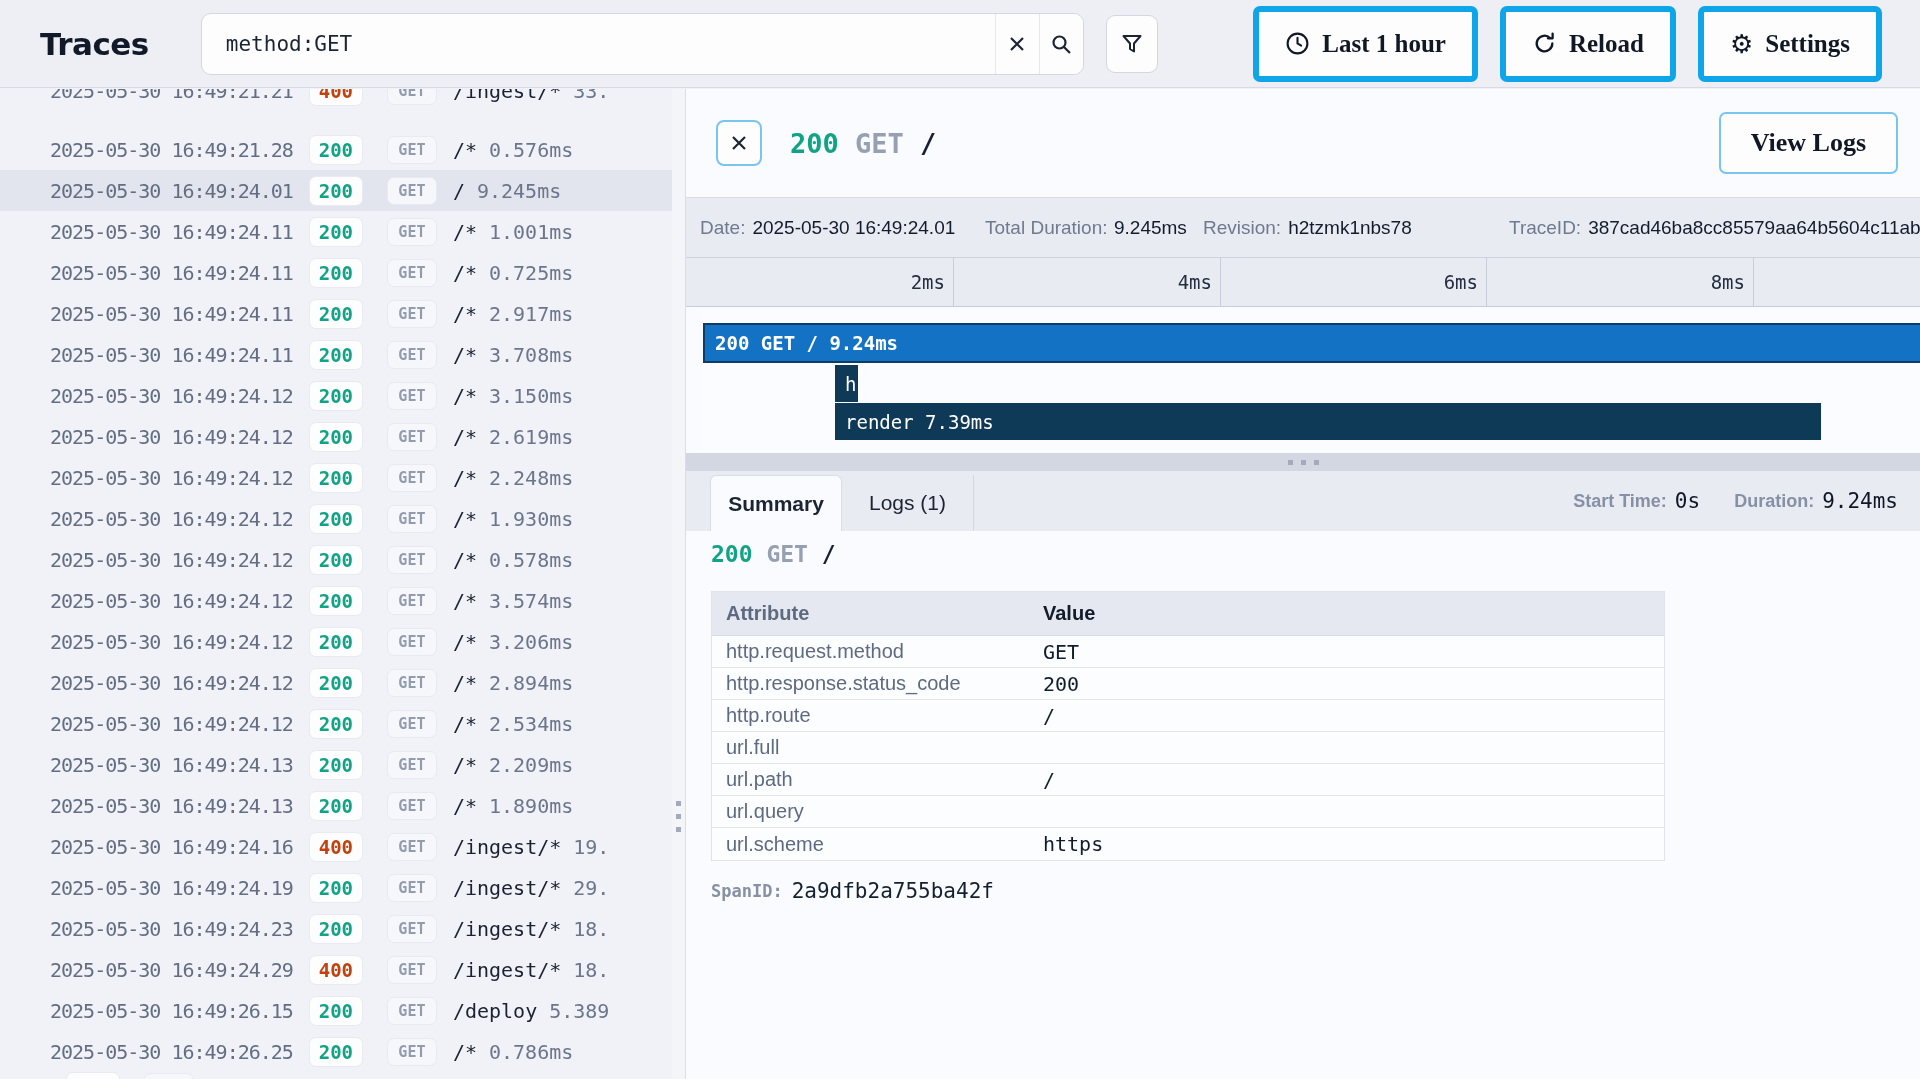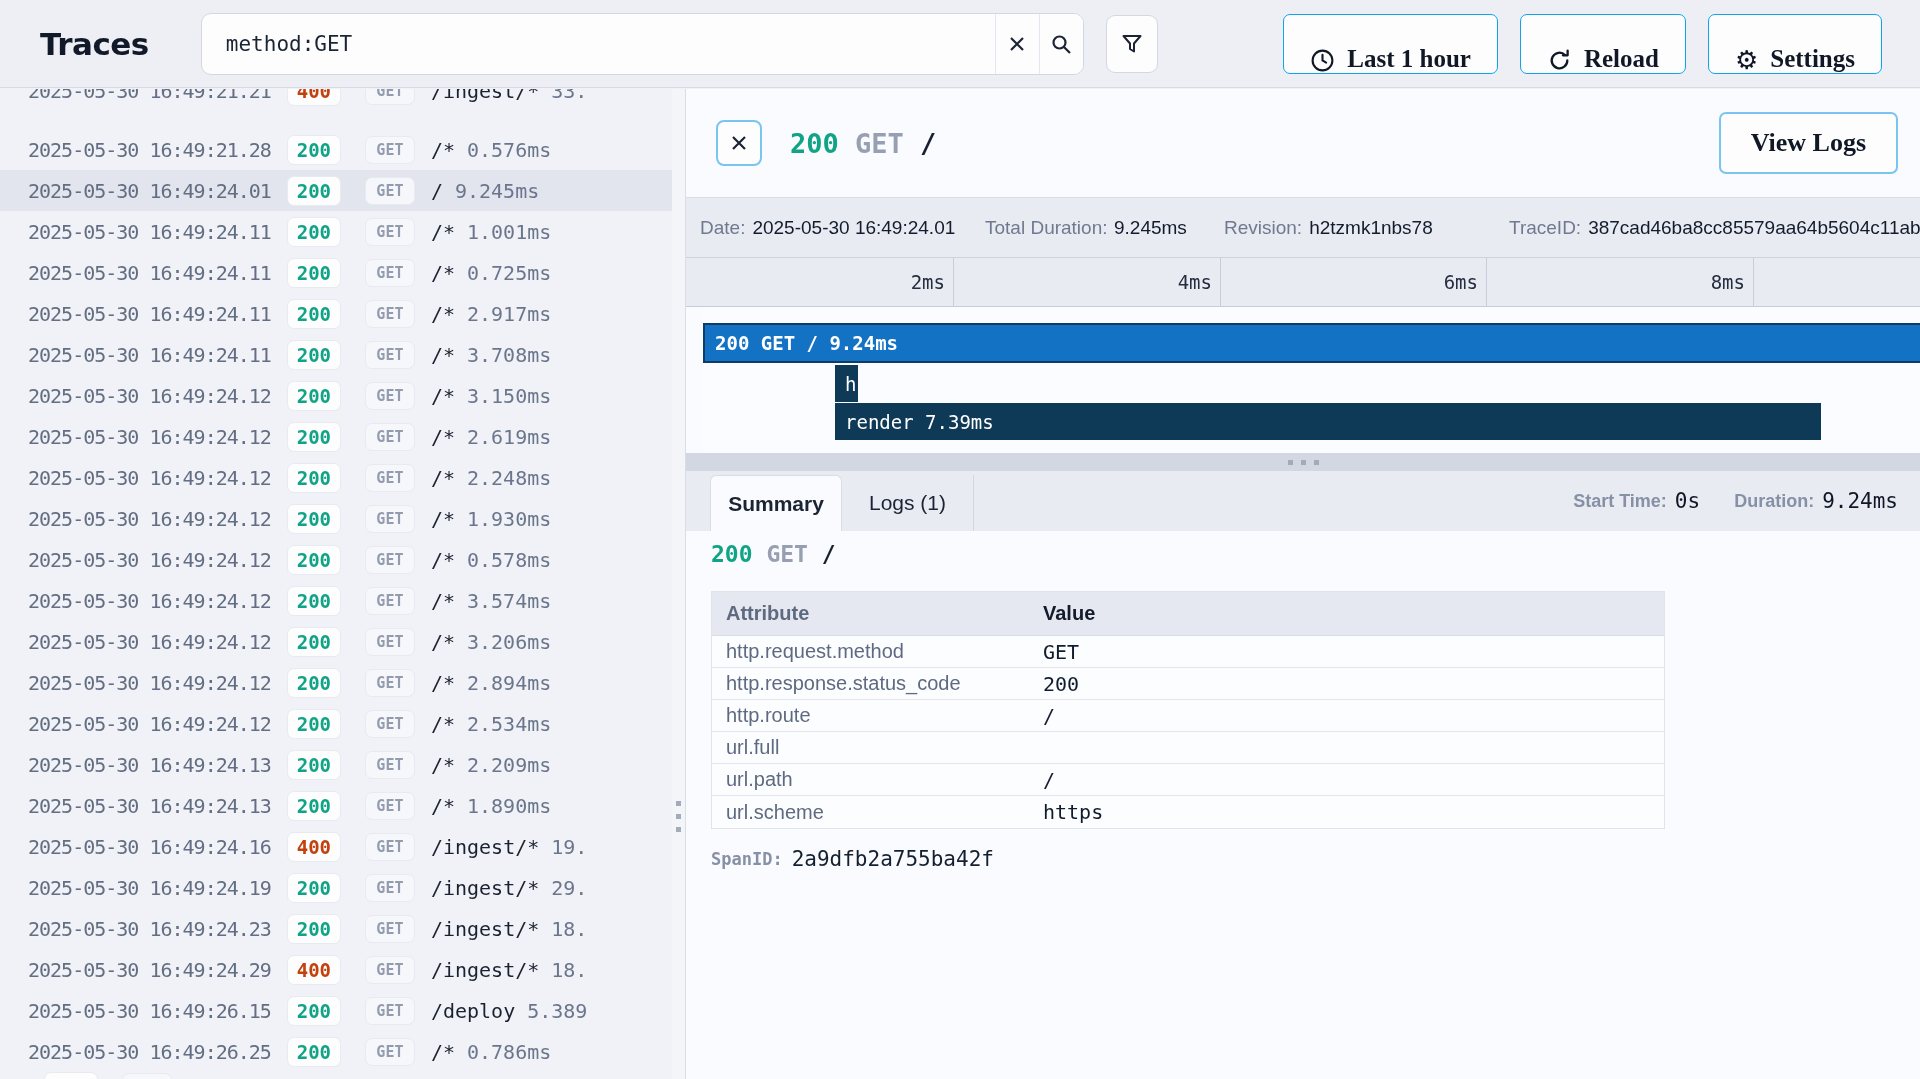--- a/index.html
+++ b/index.html
@@ -13,29 +13,29 @@
   .app-title { font-family:"DejaVu Sans", sans-serif; font-weight:bold; font-size:31px; color:#121a2a; letter-spacing:-0.5px; }
   .search-group { margin-left:52px; width:883px; height:62px; background:#fdfdfe; border:1px solid #d2d7e2;
                   border-radius:10px; display:flex; align-items:stretch; overflow:hidden; }
   .search-input { flex:1; border:none; outline:none; background:transparent; padding:0 24px;
                   font-family:"DejaVu Sans Mono", monospace; font-size:21px; color:#1b2433; }
   .seg-btn { width:44px; display:flex; align-items:center; justify-content:center; border-left:1px solid #e4e7ef;
              background:#fdfdfe; cursor:pointer; }
   .filter-btn { margin-left:22px; width:52px; height:58px; background:#fdfdfe; border:1px solid #d2d7e2;
                 border-radius:9px; display:flex; align-items:center; justify-content:center; }
   .topbar-right { margin-left:auto; margin-right:38px; display:flex; gap:22px; }
-  .tb-btn { height:60px; border:1px solid #0ea5e9; border-radius:7px; background:#fdfdfe; color:#101826;
+  .tb-btn { height:76px; border:6px solid #0ea5e9; border-radius:7px; background:#fdfdfe; color:#101826;
             font-family:"Liberation Serif", serif; font-weight:bold; font-size:25px;
-            display:flex; align-items:flex-end; gap:12px; padding:0 26px; }
+            display:flex; align-items:center; gap:12px; padding:0 26px; }
   .icon { display:inline-flex; align-items:center; justify-content:center; }
   .gear-glyph { font-family:"DejaVu Sans", sans-serif; font-size:26px; line-height:1; color:#101826; }
 
   
   .trace-list { position:absolute; left:0; top:89px; width:672px; height:990px; overflow:hidden; background:#f0f2f7; }
-  .row { height:41px; display:flex; align-items:center; padding-left:28px; white-space:nowrap;
+  .row { height:41px; display:flex; align-items:center; padding-left:50px; white-space:nowrap;
          font-family:"DejaVu Sans Mono", monospace; font-size:20px; }
   .row.selected { background:#e2e5ee; }
   .row.clip-top { height:40px; overflow:hidden; }
   .row.clip-top > * { transform:translateY(-18px); }
   .row.clip-bottom > * { transform:translateY(-6px); }
   .row .ts { color:#636e82; letter-spacing:-1px; }
   .badge { display:inline-block; border-radius:7px; font-weight:bold; text-align:center; }
   .status-badge { margin-left:16px; width:54px; padding:3px 0; background:#fdfdfe; border:1px solid #e7eaf1; font-size:19px; }
   .status-200 { color:#11a385; }
   .status-400 { color:#c2410c; }
@@ -379,21 +379,21 @@
 
     <div class="meta">
       <div class="m-abs m-pair" style="left:14px">
         <span class="m-label">Date:</span>
         <span class="m-value two-line" style="width:132px">2025-05-30 16:49:24.01</span>
       </div>
       <div class="m-abs m-pair" style="left:299px">
         <span class="m-label two-line" style="width:94px">Total Duration:</span>
         <span class="m-value" style="margin-left:28px">9.245ms</span>
       </div>
-      <div class="m-abs m-pair" style="left:538px">
+      <div class="m-abs m-pair" style="left:517px">
         <span class="m-label">Revision:</span>
         <span class="m-value">h2tzmk1nbs78</span>
       </div>
       <div class="m-abs m-pair" style="left:823px">
         <span class="m-label">TraceID:</span>
         <span class="m-value">387cad46ba8cc85579aa64b5604c11ab</span>
       </div>
     </div>
 
     <div class="ruler" id="ruler">
@@ -463,20 +463,24 @@
               <div class="col-val">/</div>
             </div>
             <div class="attr-row">
               <div class="col-attr">url.full</div>
             </div>
             <div class="attr-row">
               <div class="col-attr">url.path</div>
               <div class="col-val">/</div>
             </div>
             <div class="attr-row">
+              <div class="col-attr">url.query</div>
+              <div class="col-val"></div>
+            </div>
+            <div class="attr-row">
               <div class="col-attr">url.scheme</div>
               <div class="col-val">https</div>
             </div>
           </div>
       </div>
 
       <div class="spanid">
         <span class="spanid-label">SpanID:</span>
         <span class="spanid-value">2a9dfb2a755ba42f</span>
       </div>

